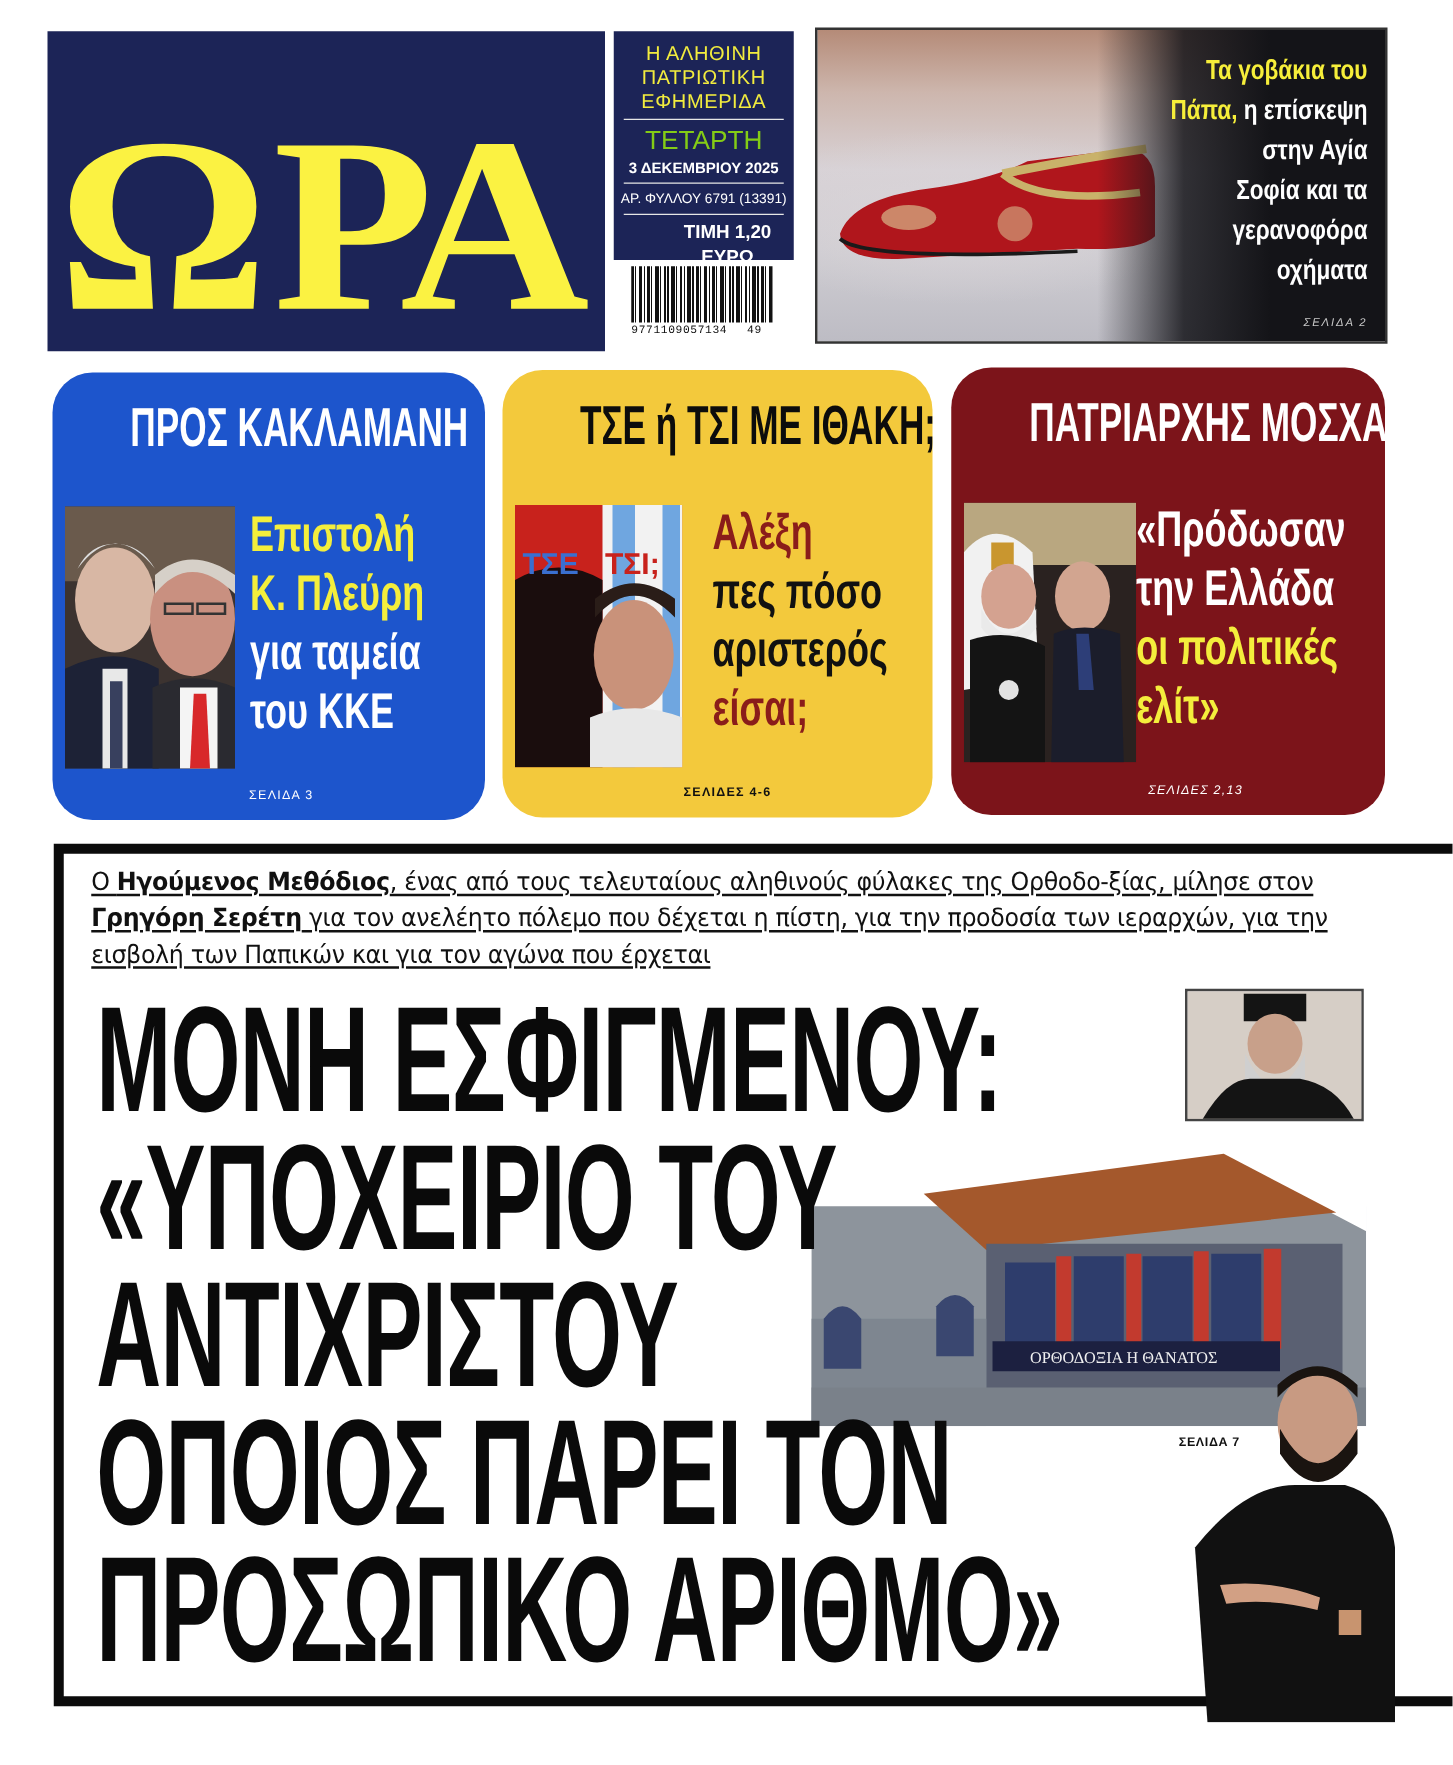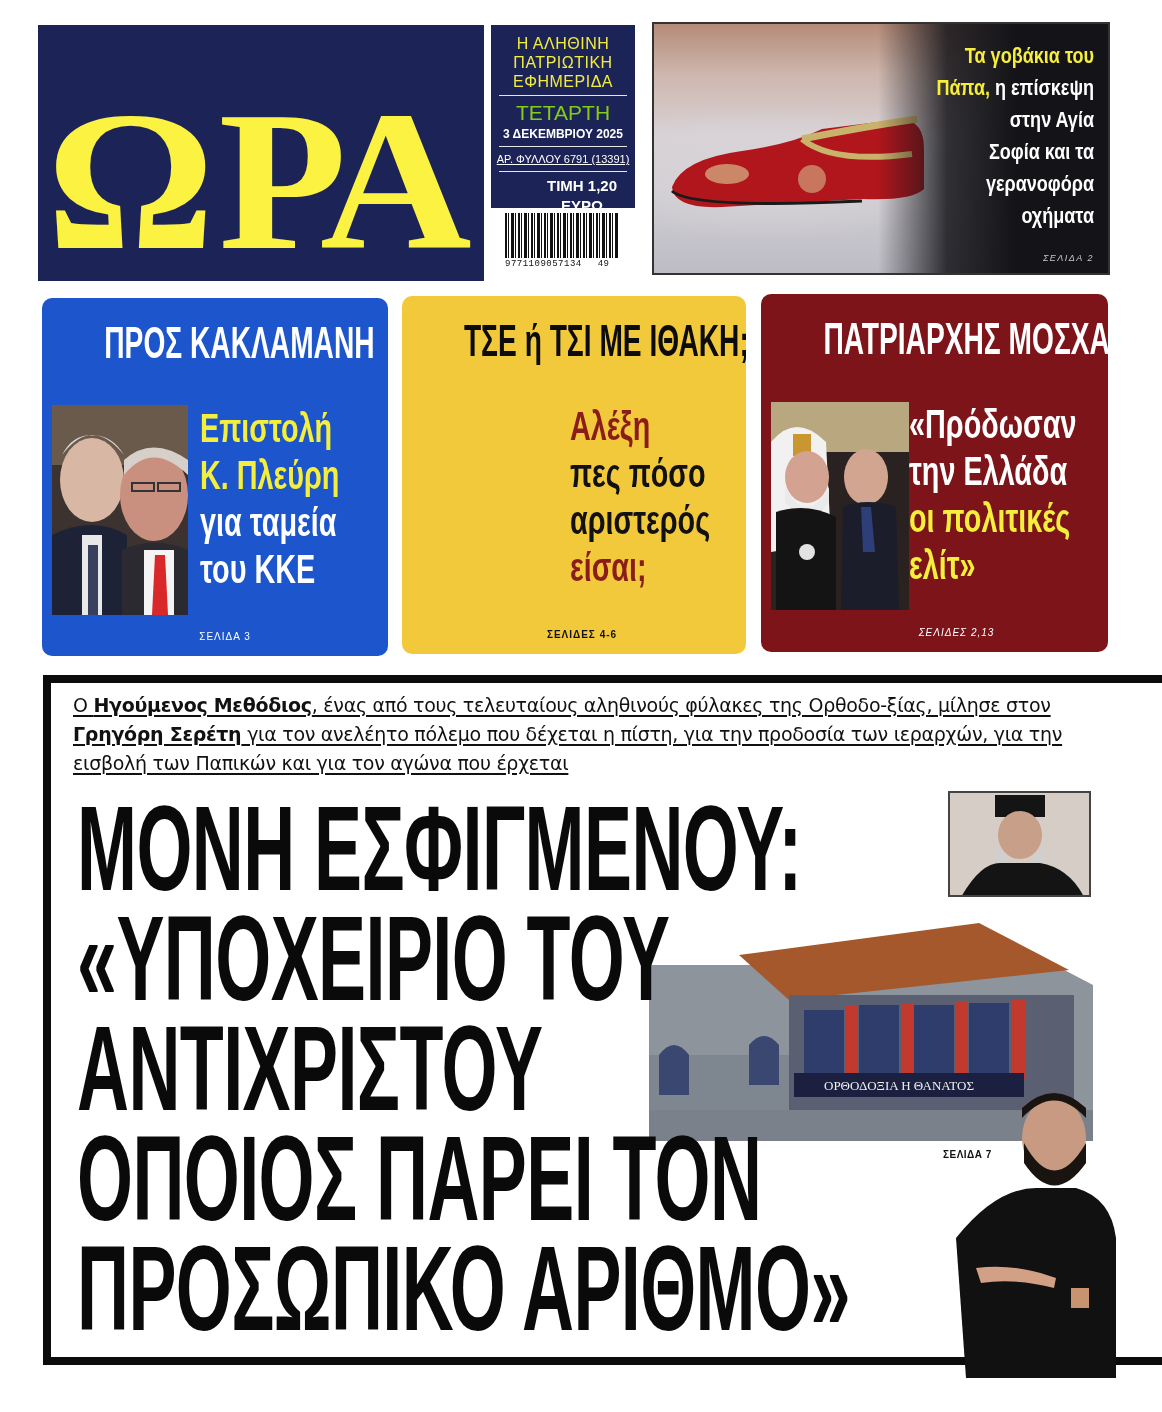--- a/index.html
+++ b/index.html
@@ -27,21 +27,21 @@
     position: absolute; left: 491px; top: 25px; width: 144px; height: 183px;
     background: #1c2457; text-align: center; padding-top: 9px;
   }
   .info-slogan {
     color: #f2ec3e; font-size: 16px; line-height: 19px; font-weight: normal;
     letter-spacing: 0.5px;
   }
   .info-rule { height: 1px; background: #e6e6e6; margin: 4px 8px; }
   .info-day { color: #84cc16; font-size: 21px; line-height: 26px; }
   .info-date { color: #fff; font-size: 12px; font-weight: bold; line-height: 16px; }
-  .info-issue { color: #fff; font-size: 11px; line-height: 16px; text-decoration: underline; }
+  .info-issue { color: #fff; font-size: 11px; line-height: 16px; }
   .info-price { color: #fff; font-size: 15px; font-weight: bold; line-height: 20px; padding-left: 38px; }
 
   .barcode {
     position: absolute; left: 505px; top: 213px; width: 113px; height: 60px;
   }
   .barcode-bars {
     height: 45px; width: 100%;
     background: repeating-linear-gradient(90deg,
       #111 0 2px, #fff 2px 3px, #111 3px 4px, #fff 4px 6px, #111 6px 9px, #fff 9px 10px,
       #111 10px 11px, #fff 11px 13px);
@@ -69,21 +69,21 @@
     font-size: 22px; line-height: 32px; color: #ffffff; font-weight: bold;
     transform: scaleX(0.82); transform-origin: right;
   }
   .promo-text .yel { color: #f6ee3a; }
   .promo-page {
     position: absolute; right: 14px; bottom: 10px; font-size: 9px; color: #c8c8c8; letter-spacing: 1.5px; font-style: italic;
   }
 
   
   .box {
-    position: absolute; top: 298px; width: 346px; height: 358px; border-radius: 10px; overflow: hidden;
+    position: absolute; top: 298px; width: 346px; height: 358px; border-radius: 32px; overflow: hidden;
   }
   .box-blue { left: 42px; background: #1d55cc; }
   .box-yellow { left: 402px; background: #f3c93c; top: 296px; width: 344px; }
   .box-red { left: 761px; background: #7c141a; width: 347px; top: 294px; }
 
   .box-title {
     position: absolute; left: 0; top: 14px; width: 100%; text-align: center;
     font-weight: bold; font-size: 44px; line-height: 62px; white-space: nowrap;
     transform: scaleX(0.64); transform-origin: center;
   }
@@ -222,20 +222,34 @@
     <div class="yel">Επιστολή</div>
     <div class="yel">Κ. Πλεύρη</div>
     <div>για ταμεία</div>
     <div>του ΚΚΕ</div>
   </div>
   <div class="box-page">ΣΕΛΙΔΑ 3</div>
 </div>
 
 <div class="box box-yellow">
   <div class="box-title">ΤΣΕ ή ΤΣΙ ΜΕ ΙΘΑΚΗ;</div>
+  <div class="box-photo">
+    <svg width="134" height="210" viewBox="0 0 134 210">
+      <rect width="134" height="210" fill="#c8221c"></rect>
+      <rect x="70" y="0" width="64" height="210" fill="#f2f2f2"></rect>
+      <rect x="78" y="0" width="18" height="210" fill="#6fa6e0"></rect>
+      <rect x="118" y="0" width="14" height="210" fill="#6fa6e0"></rect>
+      <path d="M0 60 Q35 40 70 60 L70 210 L0 210Z" fill="#1a0d0d"></path>
+      <ellipse cx="95" cy="120" rx="32" ry="44" fill="#c9927a"></ellipse>
+      <path d="M64 90 Q95 55 128 90 L128 75 Q95 50 64 75Z" fill="#2a1d18"></path>
+      <path d="M60 170 Q95 155 134 170 L134 210 L60 210Z" fill="#e8e8e8"></path>
+      <text x="6" y="55" font-family="Liberation Sans, sans-serif" font-weight="bold" font-size="24" fill="#3a6fd0">ΤΣΕ</text>
+      <text x="72" y="55" font-family="Liberation Sans, sans-serif" font-weight="bold" font-size="24" fill="#c8221c">ΤΣΙ;</text>
+    </svg>
+  </div>
   <div class="box-headline">
     <div class="rd">Αλέξη</div>
     <div>πες πόσο</div>
     <div>αριστερός</div>
     <div class="rd">είσαι;</div>
   </div>
   <div class="box-page">ΣΕΛΙΔΕΣ 4-6</div>
 </div>
 
 <div class="box box-red">

